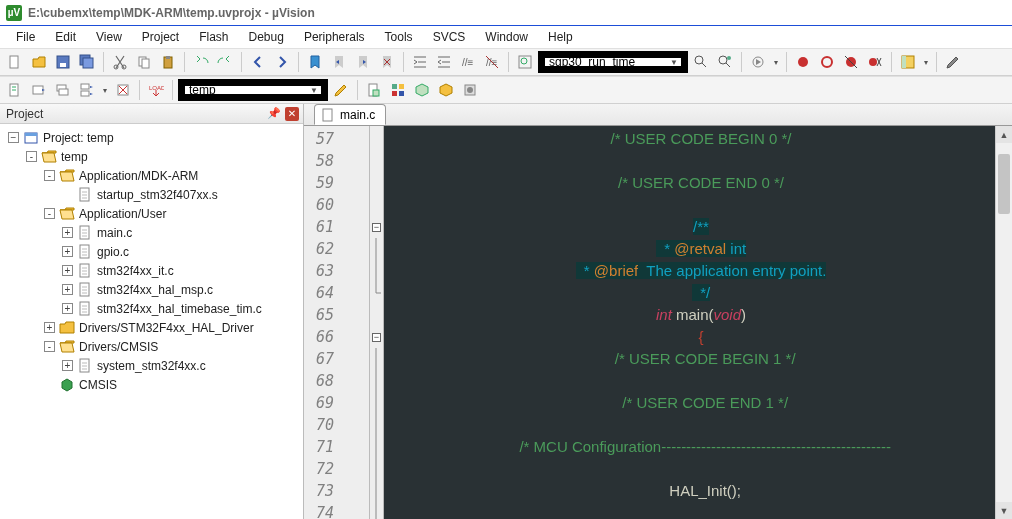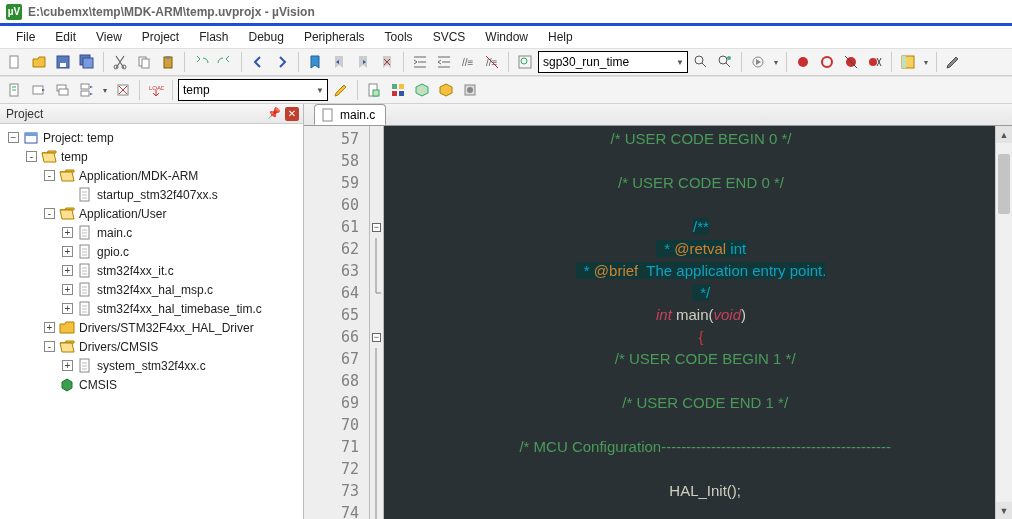--- a/index.html
+++ b/index.html
@@ -1,32 +1,32 @@
 <!DOCTYPE html>
 <html><head>
 <meta charset="utf-8">
 <style>
 * { box-sizing: border-box; margin: 0; padding: 0; font-family: "Segoe UI", Tahoma, sans-serif; }
 html, body { width: 1012px; height: 519px; overflow: hidden; background: #fff; }
 
 
-.titlebar { height: 26px; background: #fff; display: flex; align-items: center; padding: 0 6px; border-bottom: 3px solid #1d4ed8; }
+.titlebar { height: 26px; background: #fff; display: flex; align-items: center; padding: 0 6px; border-bottom: 1px solid #1d4ed8; }
 .titlebar .app-icon { width: 16px; height: 16px; background: #2e8b2e; color: #fff; font-size: 10px; font-weight: bold; display: flex; align-items: center; justify-content: center; margin-right: 6px; border-radius: 2px;}
 .titlebar .title-text { font-size: 12px; color: #666; font-weight: bold; }
 
 
 .menubar { height: 22px; background: #fff; display: flex; align-items: center; padding: 0 6px; }
 .menubar .menu-item { font-size: 12px; color: #222; padding: 2px 10px; cursor: default; }
 
 
 .toolbar-row { height: 28px; background: #f4f4f4; border-top: 1px solid #e0e0e0; border-bottom: 1px solid #d0d0d0; display: flex; align-items: center; padding: 0 4px; gap: 2px; }
 .tbtn { width: 22px; height: 22px; display: flex; align-items: center; justify-content: center; border: 1px solid transparent; border-radius: 2px; cursor: default; }
 .tbtn svg { width: 16px; height: 16px; }
 .sep { width: 1px; height: 20px; background: #ccc; margin: 0 3px; }
-.combo { height: 22px; border: 1px solid #000000; background: #fff; font-size: 12px; padding: 0 4px; display: flex; align-items: center; min-width: 140px; position: relative; }
+.combo { height: 22px; border: 7px solid #000000; background: #fff; font-size: 12px; padding: 0 4px; display: flex; align-items: center; min-width: 140px; position: relative; }
 .combo .arrow { position: absolute; right: 3px; font-size: 8px; color: #555; }
 .dd-arrow { width: 10px; height: 22px; display:flex; align-items:center; justify-content:center; font-size:8px; color:#555; }
 
 
 .workspace { display: flex; height: calc(519px - 26px - 22px - 28px - 28px); }
 .project-panel { width: 304px; background: #fff; border-right: 1px solid #bbb; display: flex; flex-direction: column; }
 .panel-header { height: 20px; background: linear-gradient(#f8f8f8,#e8e8e8); border-bottom: 1px solid #ccc; display: flex; align-items: center; padding: 0 6px; font-size: 12px; color: #333; position: relative; }
 .panel-header .pin { position: absolute; right: 22px; font-size: 11px; color: #555;}
 .panel-header .close { position: absolute; right: 4px; width: 14px; height: 14px; background:#c04030; color:#fff; font-size:10px; display:flex; align-items:center; justify-content:center; border-radius:2px;}
 .tree { flex: 1; overflow: auto; padding: 4px 2px; font-size: 12px; color: #222; }
@@ -35,21 +35,21 @@
 .toggle.blank { border: none; background: transparent; }
 .ticon { width: 16px; height: 16px; margin-right: 4px; display:flex; align-items:center; justify-content:center; }
 .lvl0 { padding-left: 6px; } .lvl1 { padding-left: 24px; } .lvl2 { padding-left: 42px; } .lvl3 { padding-left: 60px; }
 
 
 .editor-area { flex: 1; display: flex; flex-direction: column; background: #fff; }
 .tab-row { height: 22px; background: linear-gradient(#f4f4f4,#e8e8e8); border-bottom: 1px solid #999; display: flex; align-items: flex-end; padding-left: 10px; }
 .file-tab { height: 21px; background: #fff; border: 1px solid #999; border-bottom: 1px solid #fff; border-radius: 4px 4px 0 0; display: flex; align-items: center; padding: 0 10px 0 6px; font-size: 12px; gap: 5px; }
 .file-tab .ficon { width:14px; height:14px; display:flex; align-items:center; justify-content:center;}
 .code-scroll { flex: 1; overflow: hidden; background: #293134; display: flex; font-family: Consolas, monospace; font-size: 15px; position: relative; }
-.gutter { width: 66px; background: #eeeeee; color: #808080; text-align: right; padding: 2px 0; border-right: 1px solid #bbb; }
+.gutter { width: 66px; background: #eeeeee; color: #808080; padding: 2px 12px; border-right: 1px solid #bbb; font-style: italic; }
 .gutter .ln { height: 22px; line-height: 22px; padding-right: 10px; font-family: Consolas, monospace; font-size: 15px; }
 .fold-strip { width: 14px; background: #eeeeee; border-right: 1px solid #bbb; padding-top:2px;}
 .fold-strip .fm { height:22px; display:flex; align-items:center; justify-content:center; }
 .fold-strip .fbox { width:9px; height:9px; border:1px solid #666; background:#fff; font-size:9px; line-height:7px; text-align:center; color:#444;}
 .code { flex:1; padding: 2px 0 2px 6px; }
 .code .cl { height: 22px; line-height: 22px; white-space: pre; text-align: center; }
 .c-comment { color: #4a9b5a; } 
 .c-comment-block { color: #10a0c0; } 
 .c-doctag { color: #d08030; } 
 .c-kw { color: #c84060; font-style: italic; } 

